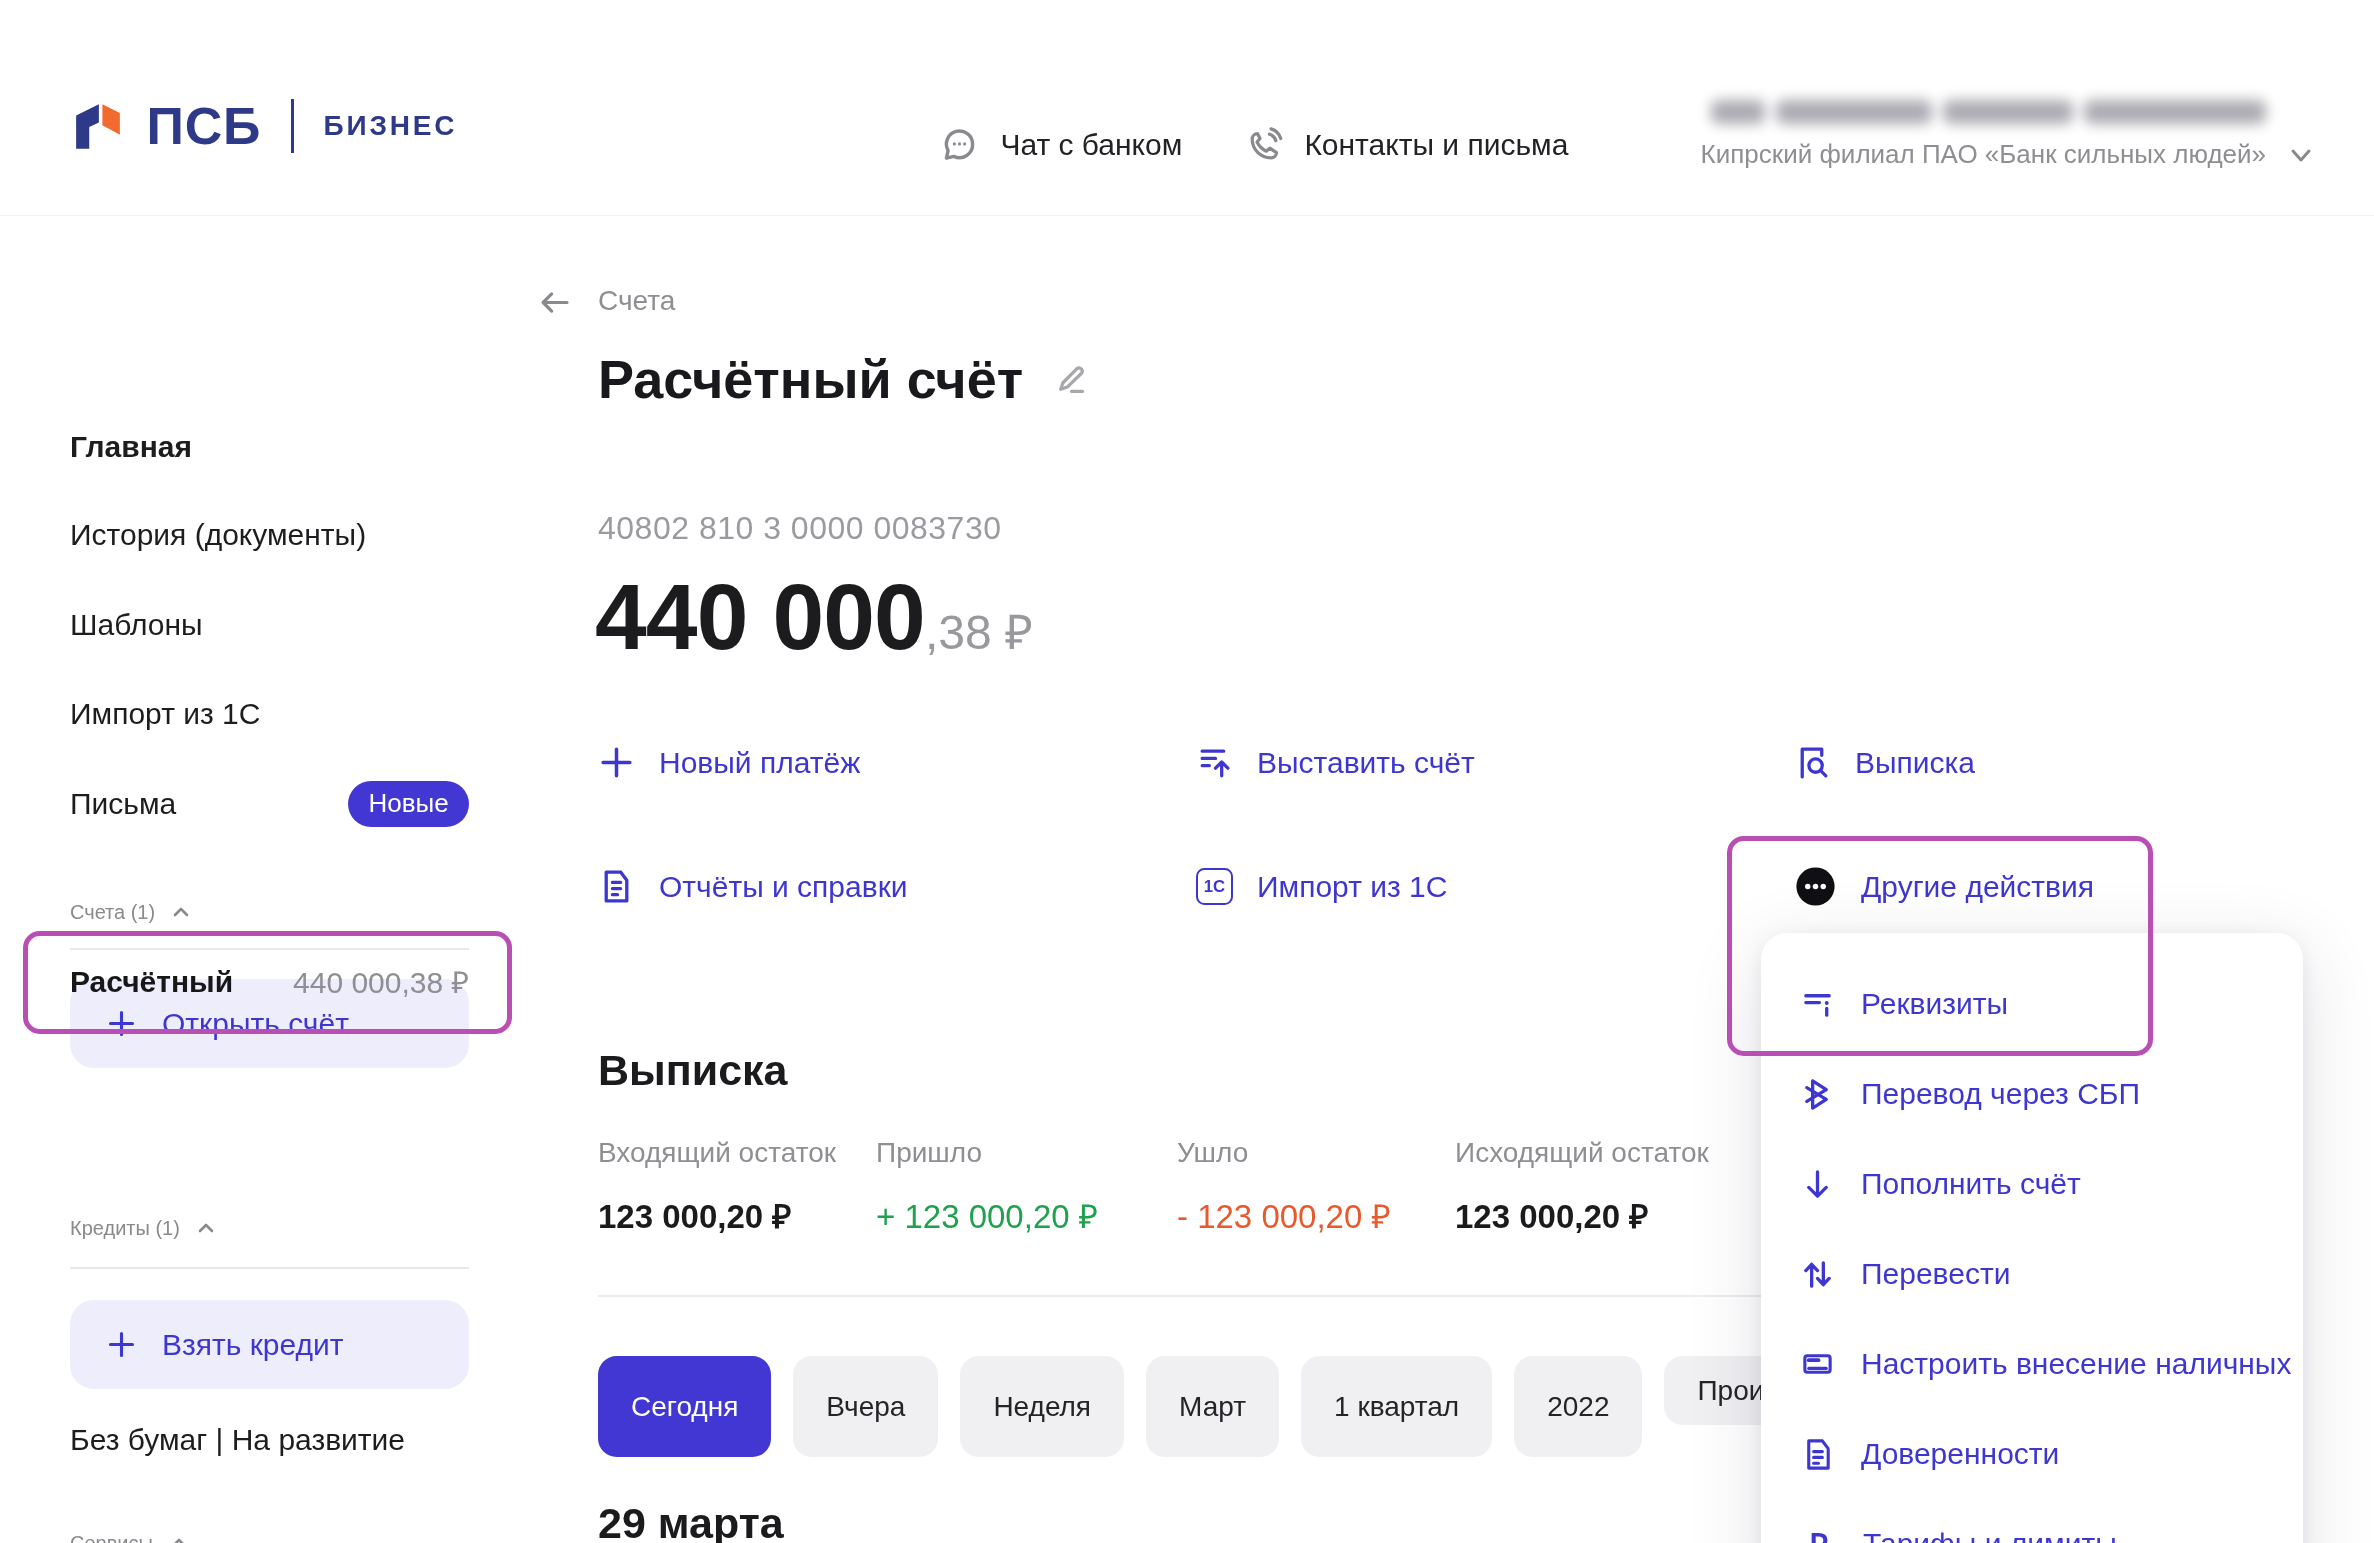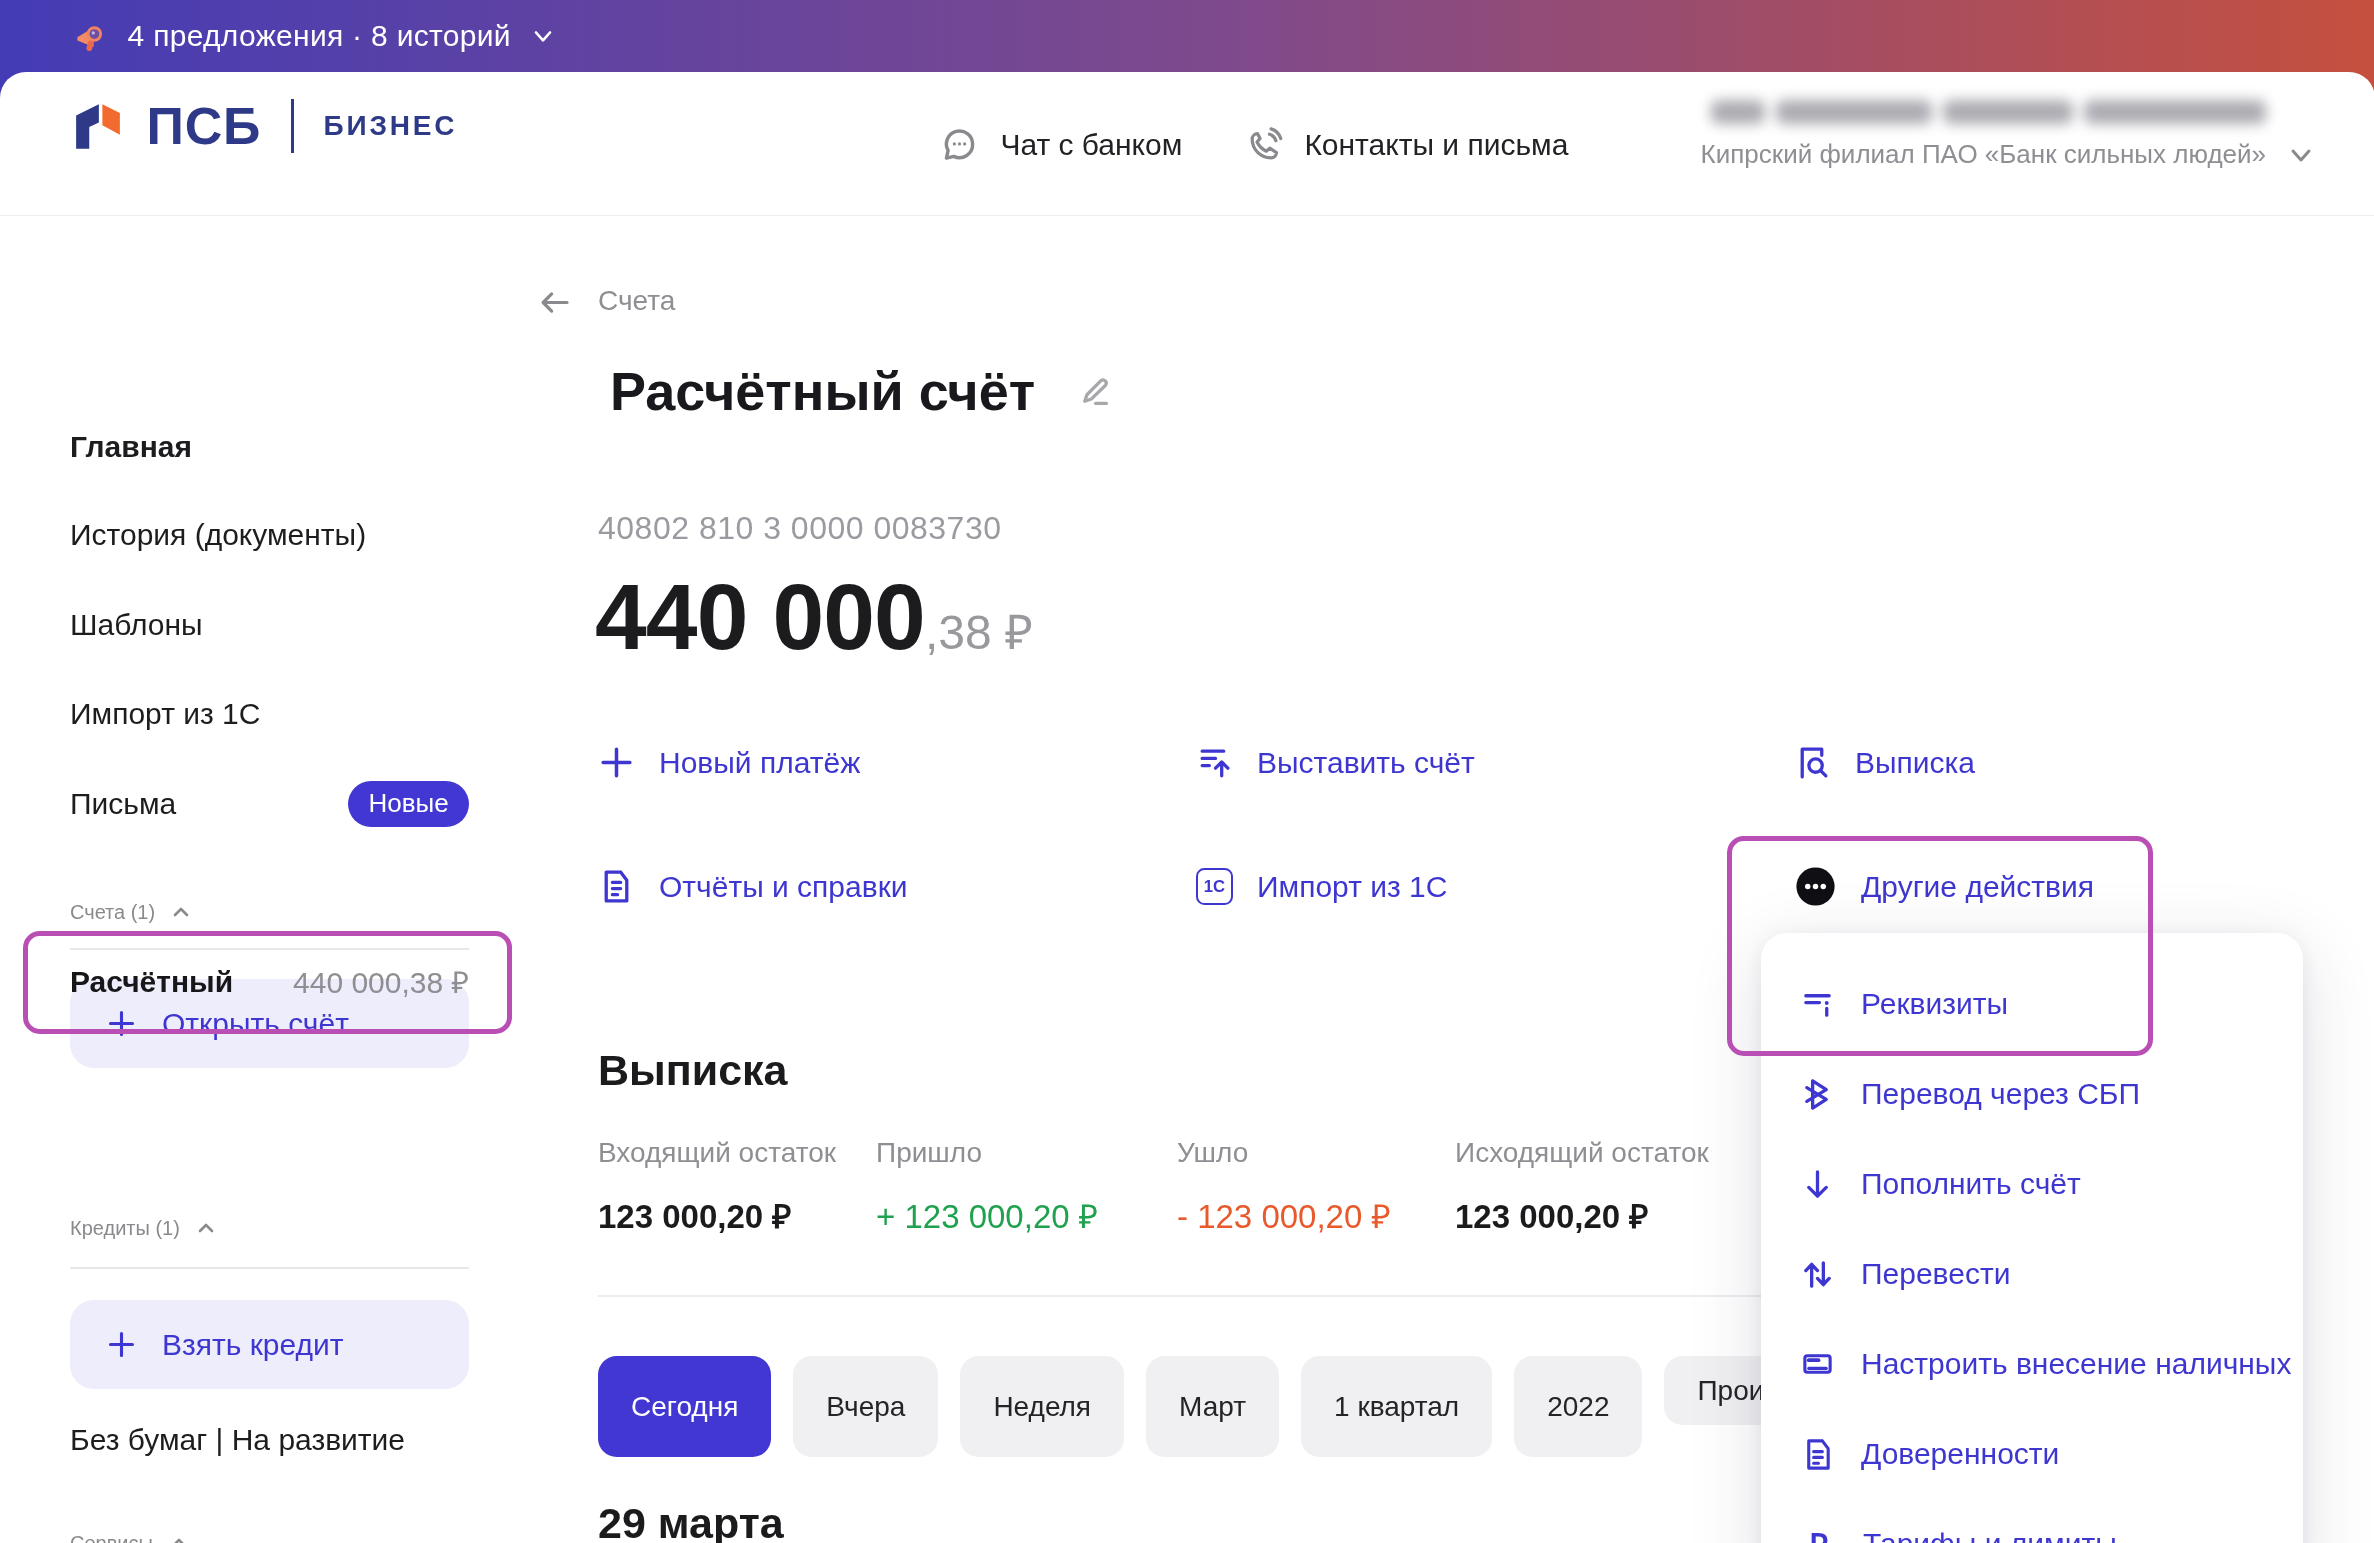--- a/index.html
+++ b/index.html
@@ -42,21 +42,21 @@
   .account-row{position:absolute;left:0;top:724px;width:399px;height:85px;display:flex;
                justify-content:space-between;align-items:center;cursor:pointer;}
   .acc-name{font-size:30px;font-weight:700;color:#17171a;}
   .acc-balance{font-size:30px;color:#8E8E93;}
   
   .ann-box{position:absolute;border:5.6px solid #B94FB4;border-radius:16.7px;z-index:40;pointer-events:none;}
   
   .back-btn{position:absolute;left:534px;top:210px;cursor:pointer;}
   .crumb{position:absolute;left:598px;top:213px;font-size:28px;color:#8E8E93;}
   .title-row{position:absolute;left:598px;top:276px;display:flex;align-items:center;gap:28px;}
-  .page-title{font-size:54px;font-weight:700;color:#19191d;margin:12px;}
+  .page-title{font-size:54px;font-weight:700;color:#19191d;margin:0;}
   .acct-num{position:absolute;left:598px;top:438px;font-size:32px;color:#9A9AA0;letter-spacing:0.5px;}
   .amount-row{position:absolute;left:595px;top:492px;display:flex;align-items:baseline;}
   .amount-int{font-size:93px;font-weight:800;color:#1c1c1f;letter-spacing:-0.9px;}
   .amount-frac{font-size:48px;font-weight:500;color:#98989D;margin-top:24px;}
   .actions-grid{position:absolute;left:598px;top:660px;display:grid;
                 grid-template-columns:598px 598px auto;grid-auto-rows:61px;row-gap:63px;}
   .action{display:flex;align-items:center;gap:24px;color:#3E36D0;font-size:30px;font-weight:500;cursor:pointer;text-align:right;}
   .stmt-title{position:absolute;left:598px;top:974px;font-size:43px;font-weight:700;color:#1b1b1e;}
   .stats{position:absolute;left:598px;top:1065px;display:flex;}
   .stat{box-sizing:border-box;}
@@ -83,39 +83,20 @@
   .icon-1c::after{content:"1С";font-size:16.7px;font-weight:700;color:#3E36D0;}
   .icon-rub{display:inline-flex;width:37px;justify-content:center;font-size:33px;font-weight:600;color:#3E36D0;}
   .icon-rub::after{content:"₽";}
   svg{display:block;}
 </style>
 </head>
 <body>
 
 <div id="page">
 
-  <div id="banner">
-    <div class="banner-inner">
-      <span>
-        <svg viewBox="0 0 48 48" width="39" height="39">
-          <path d="M9 25 L29 13 V37 L9 29 Z" fill="#F28B66"></path>
-          <circle cx="30" cy="21" r="9.5" fill="#F4845F"></circle>
-          <circle cx="30" cy="21" r="6" fill="#6D4FA1"></circle>
-          <circle cx="28.6" cy="19.6" r="2" fill="#CBB7E6"></circle>
-          <rect x="21" y="29" width="7" height="13" rx="3.5" fill="#E86A4A" transform="rotate(14 24.5 35.5)"></rect>
-        </svg>
-      </span>
-      <span class="banner-text">4 предложения · 8 историй</span>
-      <span>
-        <svg viewBox="0 0 32 32" width="28" height="28" fill="none" stroke="#fff" stroke-width="3" stroke-linecap="round" stroke-linejoin="round">
-          <path d="M8 12 L16 21 L24 12"></path>
-        </svg>
-      </span>
-    </div>
-  </div>
 
   <div id="sheet">
 
     <div class="app-header">
       <div class="logo">
         <span>
           <svg viewBox="0 0 64 64" width="56" height="56">
             <path d="M7 20 L33 7 V28 L22 33 V58 H7 Z" fill="#2E3A87"></path>
             <path d="M37 7 L57 17 V42 L37 31 Z" fill="#F26A2E"></path>
           </svg>

